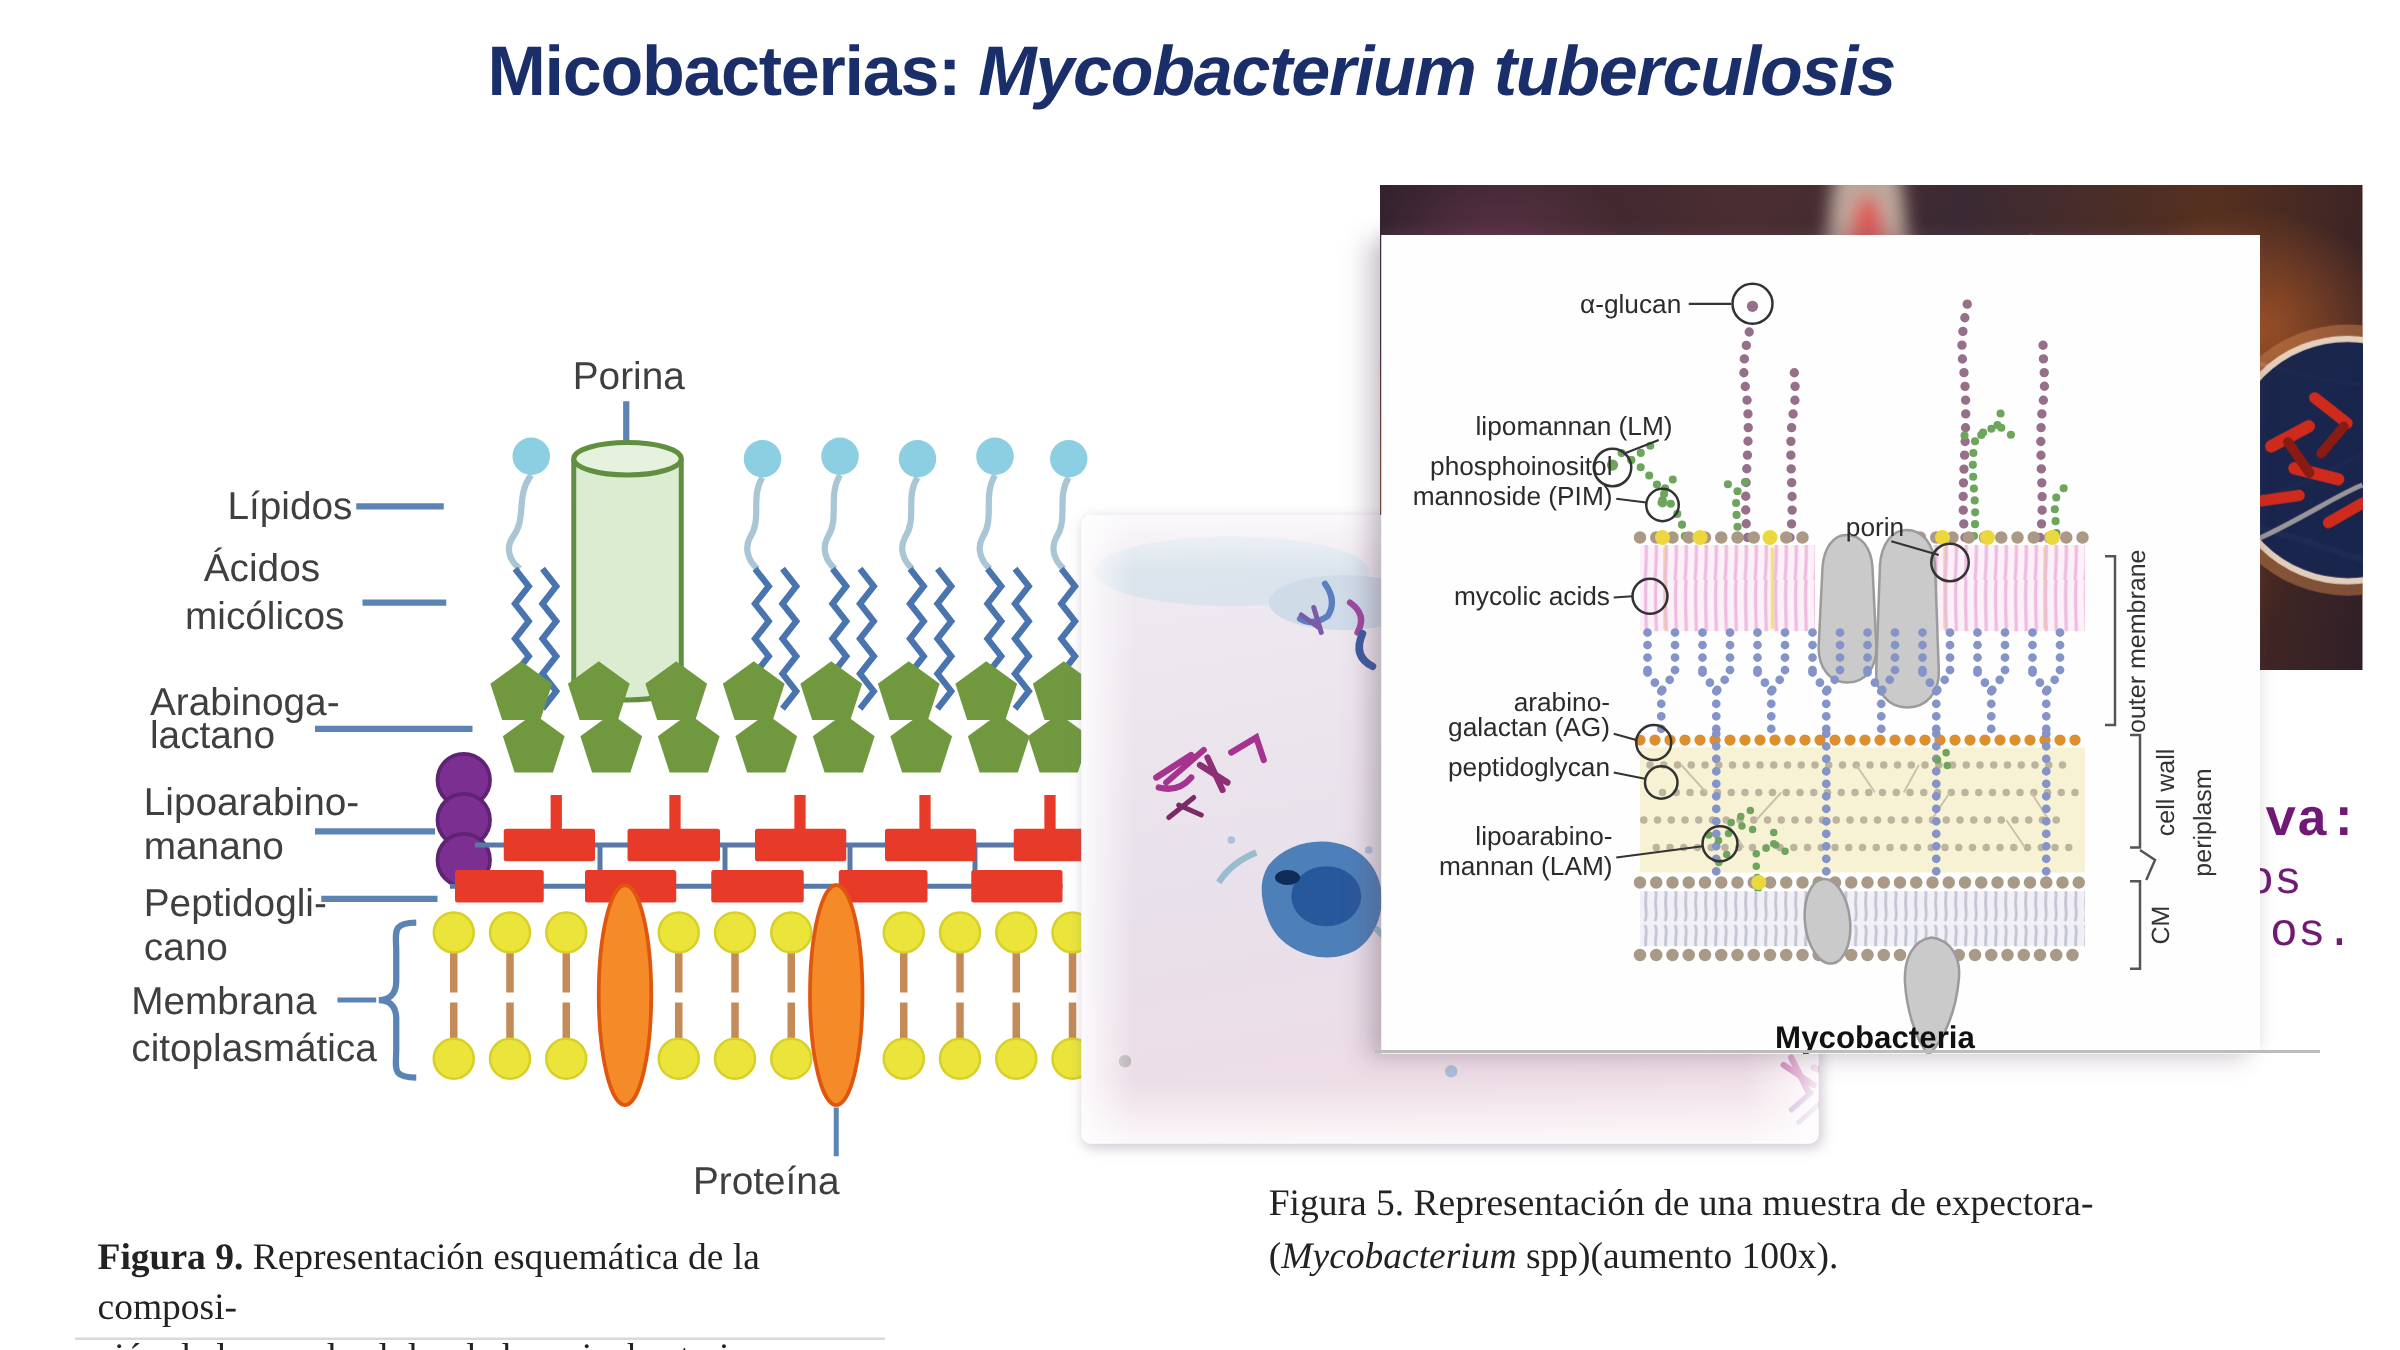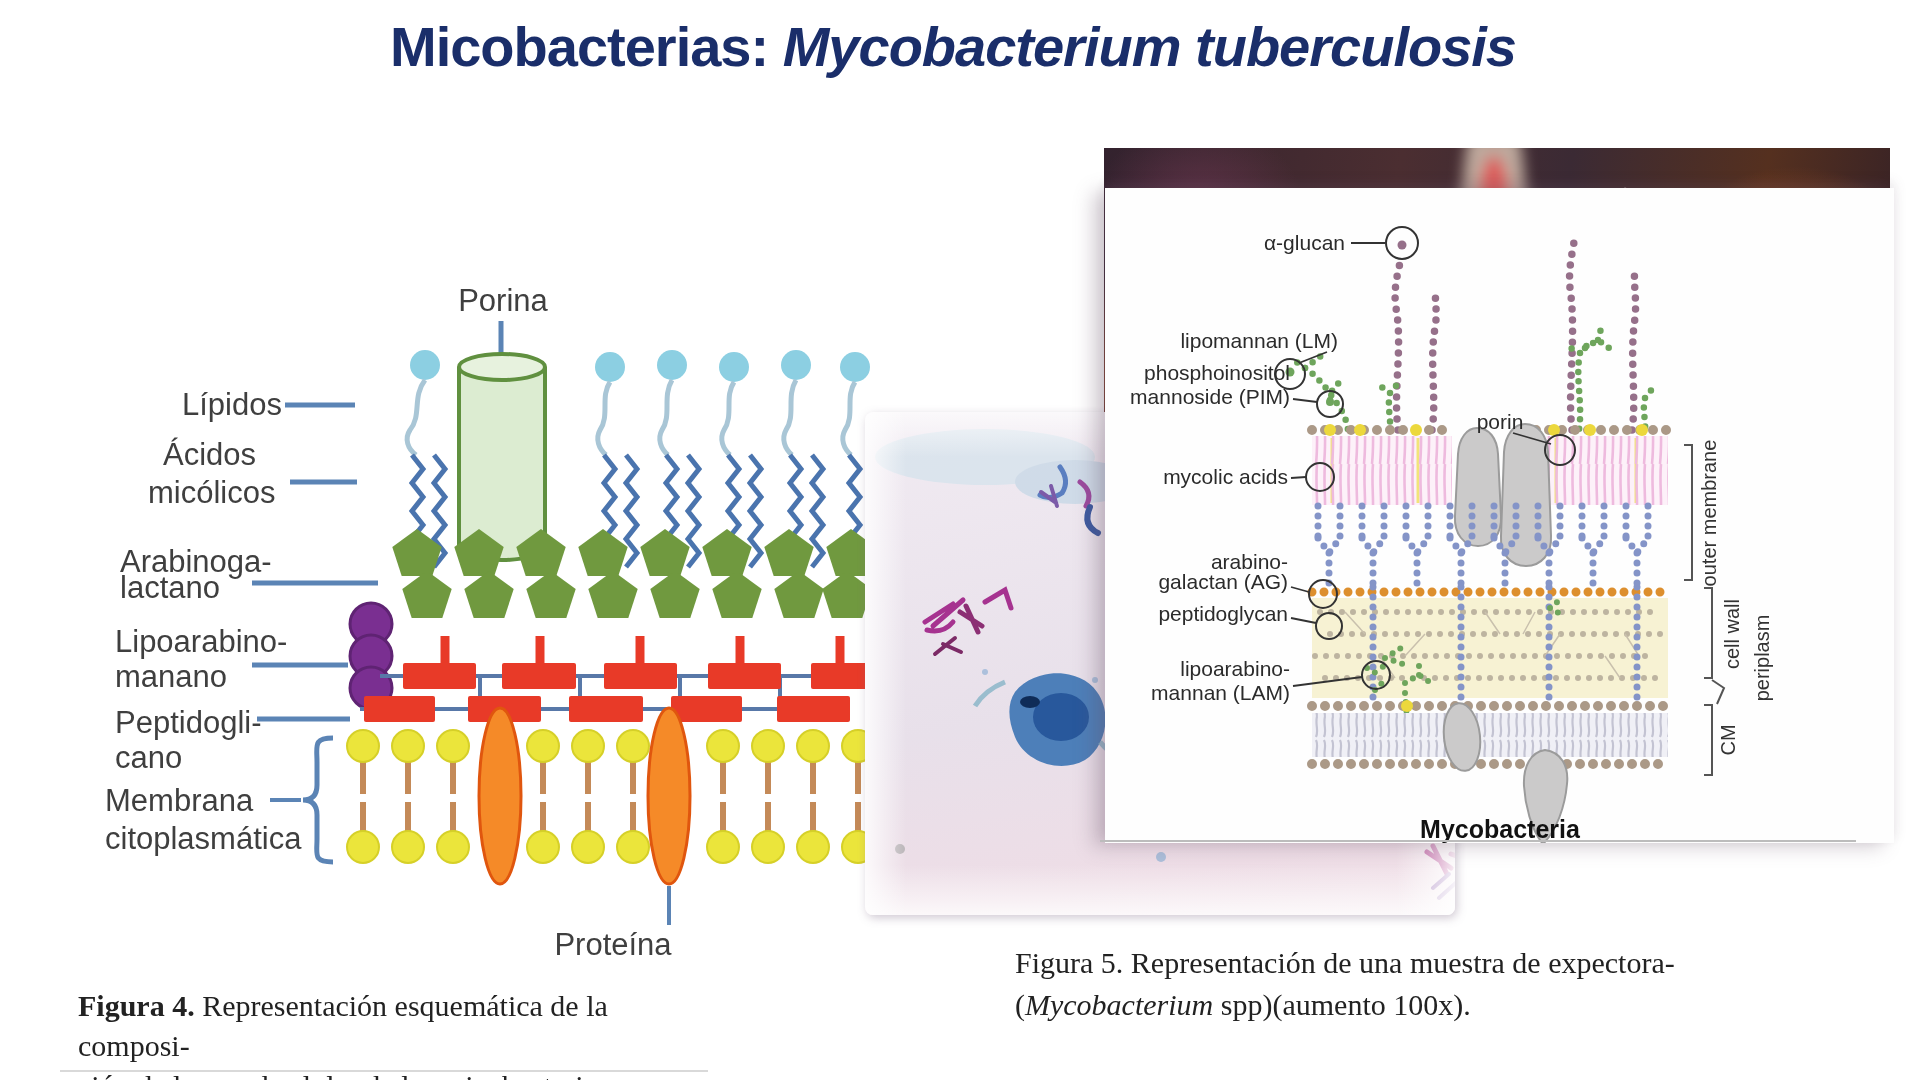--- a/index.html
+++ b/index.html
@@ -1,19 +1,19 @@
 <!DOCTYPE html>
 <html><head>
 <meta charset="utf-8">
 <style>
   html,body{margin:0;padding:0;background:#fff;}
   .stage{position:relative;width:1920px;height:1080px;background:#fff;overflow:hidden;
          font-family:"Liberation Sans",sans-serif;}
   .abs{position:absolute;}
-  .title{top:14px;left:0;width:1906px;text-align:center;font-size:56px;font-weight:bold;
+  .title{top:24px;left:0;width:1906px;text-align:center;font-size:56px;font-weight:bold;
          color:#1a2e6a;letter-spacing:-1px;}
   .title .sp{font-style:italic;}
   .heading{left:24px;top:122px;font-size:53px;font-weight:bold;color:#c00404;}
   
   .fig4-svg{left:60px;top:225px;}
   .fig4-caption{left:78px;top:986px;width:634px;font-family:"Liberation Serif",serif;
                 font-size:30px;line-height:40px;color:#222;}
   .fig4-caption b{font-weight:bold;}
   .rule4{left:60px;top:1070px;width:648px;height:2px;background:#d9d9d9;}
   .graybar{width:5px;height:40px;background:#93a9c4;opacity:.85;z-index:2;}
@@ -25,21 +25,21 @@
       radial-gradient(180px 140px at 88% 30%, rgba(200,100,40,.7), transparent 70%),
       radial-gradient(160px 120px at 78% 80%, rgba(170,80,30,.6), transparent 70%),
       linear-gradient(100deg,#33222e,#4b2e31 35%,#3b2a34 55%,#55301f 78%,#301f28);}
   .micrograph{left:865px;top:412px;width:590px;height:503px;z-index:2;border-radius:8px;
     overflow:hidden;
     background:linear-gradient(170deg,#f1ebf2,#e8e0ea 55%,#eedde6 85%,#f2e3ea);
     box-shadow:2px 3px 10px rgba(120,100,130,.35);}
   .micro-fade{position:absolute;inset:0;
     background:linear-gradient(to right, rgba(255,255,255,.85), transparent 7%, transparent 90%, rgba(255,255,255,.9)),
                linear-gradient(to bottom, rgba(255,255,255,.7), transparent 9%, transparent 90%, rgba(255,255,255,.8));}
-  .panel{left:1105px;top:188px;width:789px;height:655px;background:#fefefe;z-index:3;
+  .panel{left:1105px;top:188px;width:703px;height:655px;background:#fefefe;z-index:3;
          box-shadow:-12px 4px 18px rgba(100,80,100,.28), 0 -5px 12px rgba(100,80,100,.15);}
   .panel-line{left:1100px;top:840px;width:756px;height:2px;background:#bcbcbc;z-index:4;}
   .fig5-caption{left:1015px;top:942px;width:900px;font-family:"Liberation Serif",serif;
                 font-size:30px;line-height:42px;color:#222;z-index:4;}
   .fig5-caption b{font-weight:normal;}
   .fig5-caption i{font-style:italic;}
   .obsc{z-index:1;color:#701a75;font-family:Liberation Mono, monospace;}
   .obsc.l1{left:1812px;top:633px;font-size:42px;font-weight:bold;}
   .obsc.l2{left:1797px;top:684px;font-size:37px;}
   .obsc.l3{left:1816px;top:726px;font-size:37px;}
@@ -255,21 +255,21 @@
       <text class="flab" x="45" y="586">Membrana</text>
       <text class="flab" x="45" y="624">citoplasmática</text>
       <path d="M273,513 C253,513 257,521 257,537 L257,560 C257,572 250,575 243,575 C250,575 257,578 257,590 L257,614 C257,630 253,637 273,637" fill="none" stroke="#5b84b5" stroke-width="5"></path>
       <line x1="210" y1="575" x2="241" y2="575" stroke="#5b84b5" stroke-width="4"></line>
       <line x1="609" y1="661" x2="609" y2="700" stroke="#5b84b5" stroke-width="4"></line>
       <text class="flab" x="553" y="730" text-anchor="middle">Proteína</text>
     </g>
   </svg>
 
   <div class="abs fig4-caption">
-    <div><b>Figura 4.</b><span> Representación esquemática de la composi-</span></div>
+    <div><b>Figura 9.</b><span> Representación esquemática de la composi-</span></div>
     <div>ción de la pared celular de las micobacterias.</div>
   </div>
   <div class="abs rule4"></div>
 
   <div class="abs graybar" style="left:928px;top:742px;"></div>
   <div class="abs graybar" style="left:941px;top:746px;"></div>
 
   <div class="abs photo">
     <svg width="786" height="388" viewBox="0 0 786 388">
       <defs>

